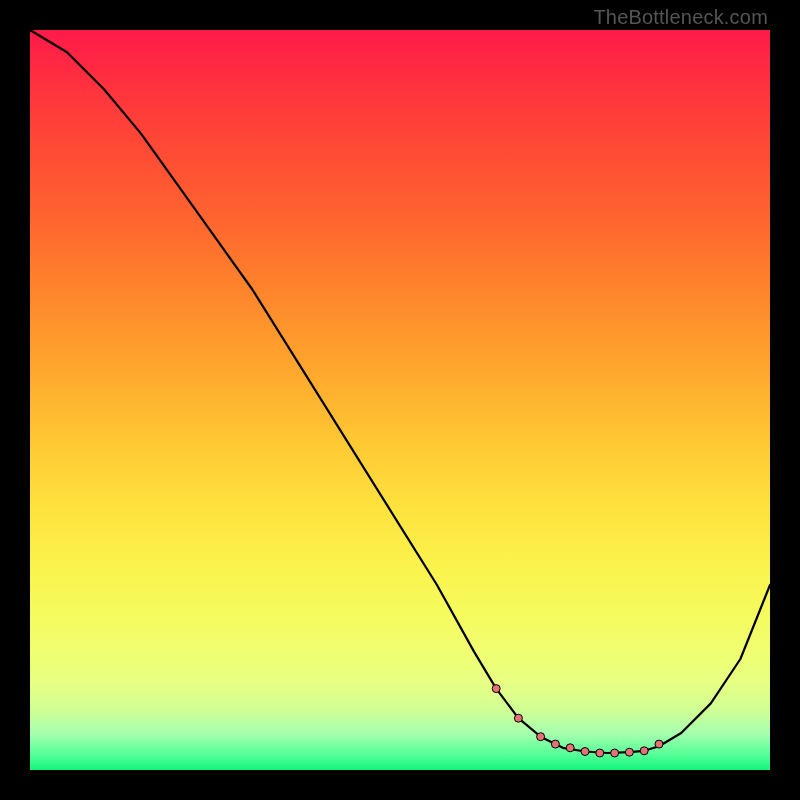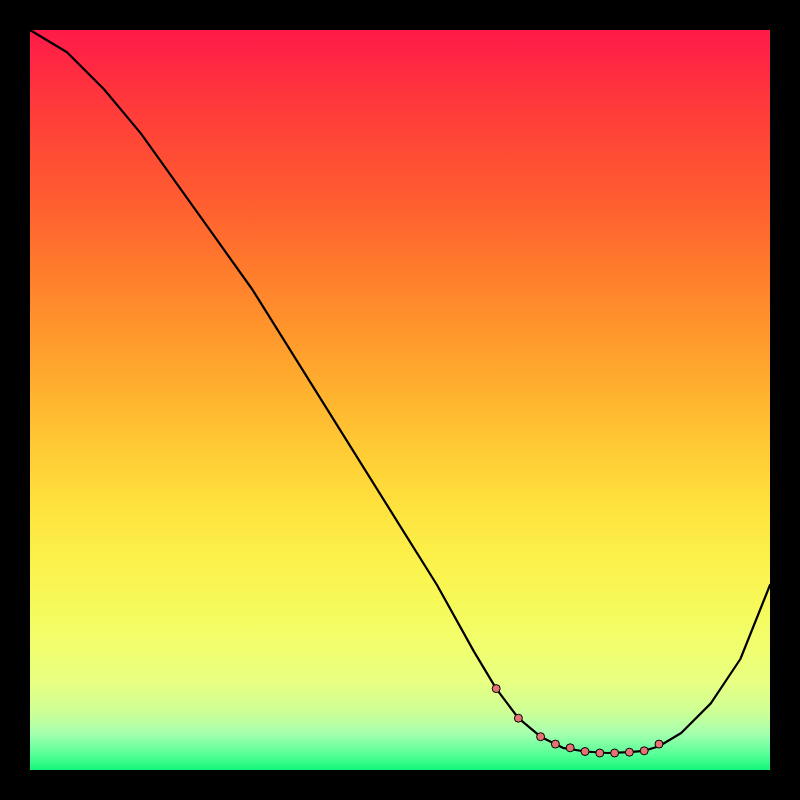--- a/index.html
+++ b/index.html
@@ -60,20 +60,21 @@
     left: 0;
     top: 0;
     width: 740px;
     height: 740px;
     overflow: visible;
   }
 </style>
 </head>
 <body>
 <div class="frame">
+  <div class="watermark">TheBottleneck.com</div>
   <div class="plot-area">
     <svg class="curve" viewBox="0 0 740 740">
       <g id="curve-group">
           <path d="M0.0 0.0 L37.0 22.2 L74.0 59.2 L111.0 103.6 L148.0 155.4 L185.0 207.2 L222.0 259.0 L259.0 318.2 L296.0 377.4 L333.0 436.6 L370.0 495.8 L407.0 555.0 L444.0 621.6 L466.2 658.6 L488.4 688.2 L510.6 706.7 L532.8 717.8 L555.0 721.5 L577.2 723.0 L599.4 722.2 L614.2 720.8 L629.0 716.3 L651.2 703.0 L680.8 673.4 L710.4 629.0 L740.0 555.0 " fill="none" stroke="#000000" stroke-width="2.2" stroke-linecap="round" stroke-linejoin="round"></path>
         </g>
       <g id="dots-group">
           <circle cx="466.2" cy="658.6" r="4" fill="#e57373" stroke="#000000" stroke-width="1"></circle>
           <circle cx="488.4" cy="688.2" r="4" fill="#e57373" stroke="#000000" stroke-width="1"></circle>
           <circle cx="510.6" cy="706.7" r="4" fill="#e57373" stroke="#000000" stroke-width="1"></circle>
           <circle cx="525.4" cy="714.1" r="4" fill="#e57373" stroke="#000000" stroke-width="1"></circle>

